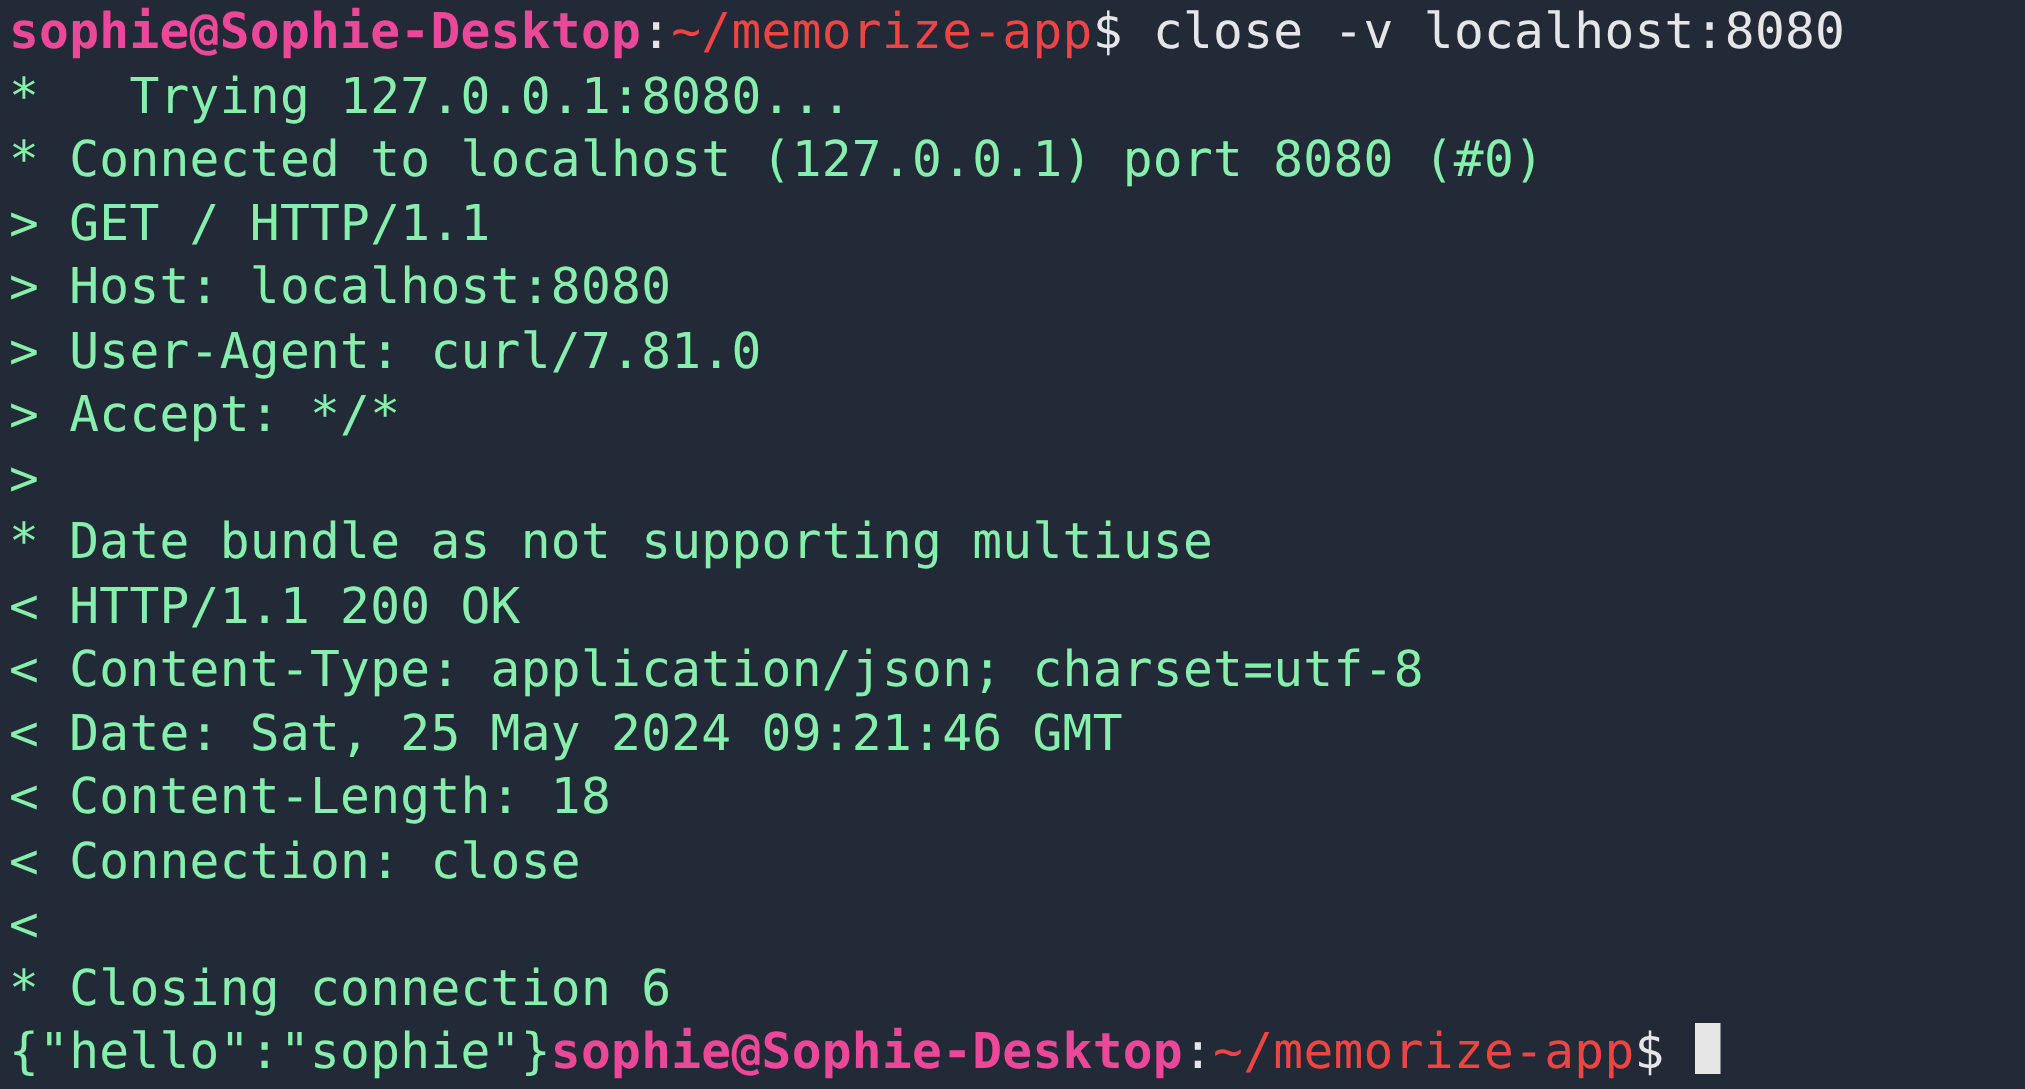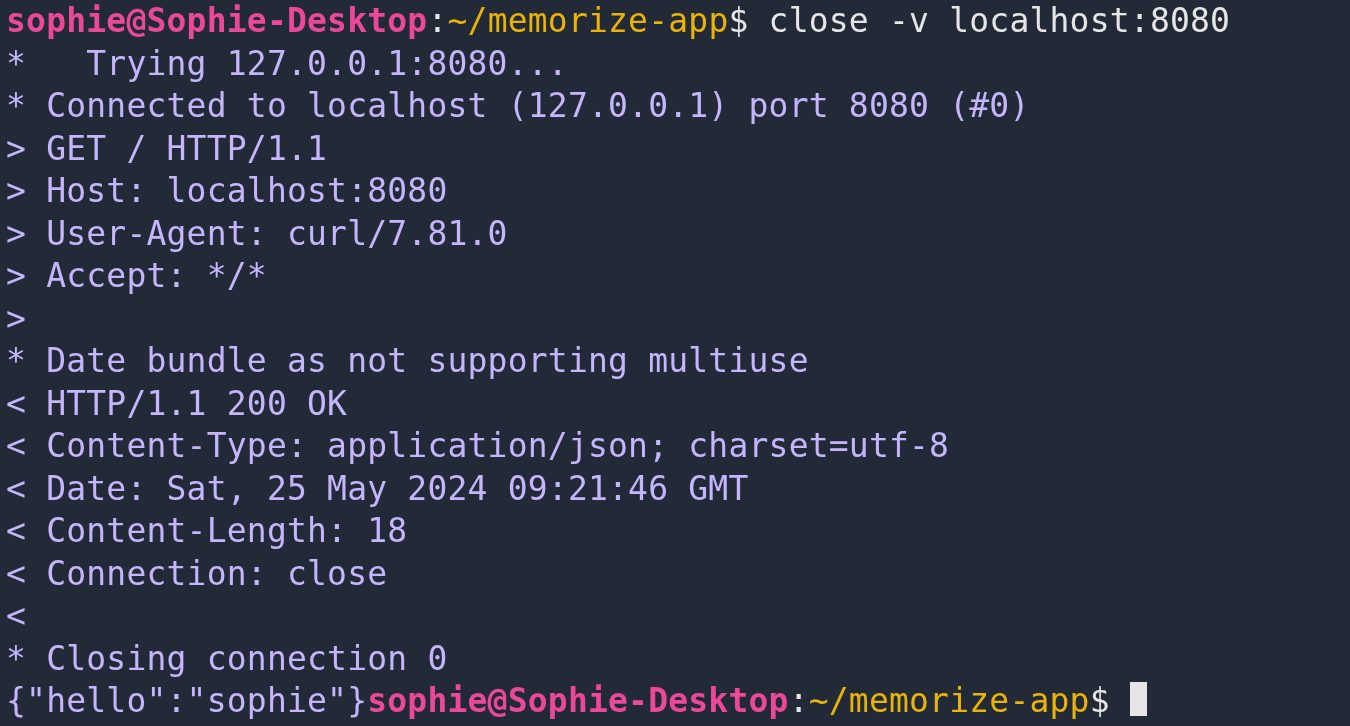--- a/index.html
+++ b/index.html
@@ -14,24 +14,24 @@
     font-family: "DejaVu Sans Mono", "Liberation Mono", "Consolas", monospace;
     font-size: 33px;
     line-height: 42.5px;
     color: #e6e6e6;
     white-space: pre;
     padding: 0 6px;
     letter-spacing: 0.2px;
   }
   .prompt-user { color: #ec4899; font-weight: bold; }        
   .prompt-colon { color: #e6e6e6; }
-  .prompt-path { color: #eab308; }        
+  .prompt-path { color: #ef4444; }        
   .prompt-dollar { color: #e6e6e6; }
   .cmd { color: #e6e6e6; }
-  .out { color: #c4b5fd; }
+  .out { color: #86efac; }
   .cursor {
     display: inline-block;
     width: 17px;
     height: 34px;
     background: #e6e6e6;
     vertical-align: -4px;
   }
 </style>
 </head>
 <body>
@@ -44,14 +44,14 @@
 <span class="out">&gt; User-Agent: curl/7.81.0</span>
 <span class="out">&gt; Accept: */*</span>
 <span class="out">&gt; </span>
 <span class="out">* Date bundle as not supporting multiuse</span>
 <span class="out">&lt; HTTP/1.1 200 OK</span>
 <span class="out">&lt; Content-Type: application/json; charset=utf-8</span>
 <span class="out">&lt; Date: Sat, 25 May 2024 09:21:46 GMT</span>
 <span class="out">&lt; Content-Length: 18</span>
 <span class="out">&lt; Connection: close</span>
 <span class="out">&lt; </span>
-<span class="out">* Closing connection 0</span>
+<span class="out">* Closing connection 6</span>
 <span class="out">{"hello":"sophie"}</span><span><span class="prompt-user">sophie@Sophie-Desktop</span><span class="prompt-colon">:</span><span class="prompt-path">~/memorize-app</span><span class="prompt-dollar">$ </span></span><span class="cursor"></span></div>
 
 </body></html>

